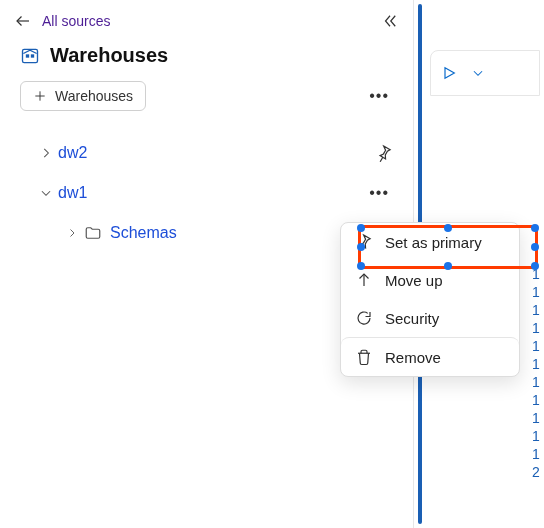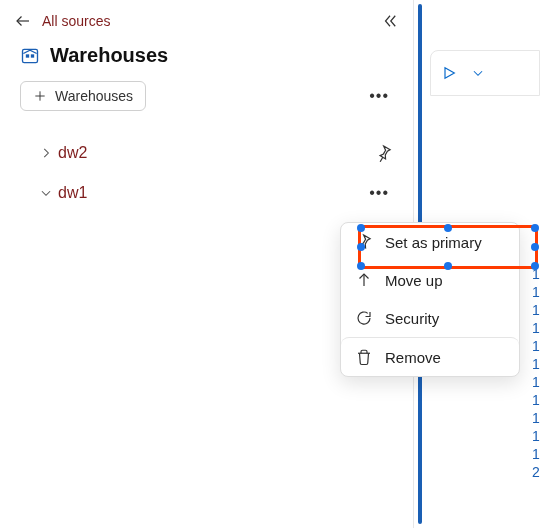--- a/index.html
+++ b/index.html
@@ -1,36 +1,36 @@
 <!DOCTYPE html>
 <html><head>
 <meta charset="utf-8">
 <style>
   * { box-sizing: border-box; margin: 0; padding: 0; font-family: "Segoe UI", -apple-system, sans-serif; }
   body { width: 544px; height: 528px; background: #fff; position: relative; overflow: hidden; }
 
   .sidebar { width: 414px; height: 100%; border-right: 1px solid #e6e6e6; padding: 12px 0 0 0; position: relative; }
 
   .back-row { display: flex; align-items: center; padding: 0 14px 12px 14px; justify-content: space-between; }
-  .back-left { display: flex; align-items: center; gap: 10px; color: #7f1d1d; font-size: 14px; cursor: pointer; }
+  .back-left { display: flex; align-items: center; gap: 10px; color: #4c1d95; font-size: 14px; cursor: pointer; }
   .collapse-btn { cursor: pointer; }
 
   .title-row { display: flex; align-items: center; gap: 10px; padding: 2px 20px 14px 20px; }
   .wh-icon { width: 20px; height: 20px; display:flex; align-items:center; justify-content:center; }
   .title { font-size: 20px; font-weight: 600; color: #111; }
 
   .toolbar-row { display: flex; align-items: center; justify-content: space-between; padding: 0 20px 8px 20px; }
   .add-btn { display:flex; align-items:center; gap:8px; border: 1px solid #d0d0d0; border-radius: 6px; padding: 6px 12px; font-size: 14px; background:#fff; cursor:pointer; color:#333; }
   .ellipsis { font-size: 16px; color:#333; cursor:pointer; padding:4px; letter-spacing:1px; }
 
   .tree { padding: 14px 12px 0 12px; }
   .tree-row { display: flex; align-items: center; height: 40px; position: relative; }
   .caret { width: 24px; display:flex; justify-content:center; color:#555; }
   .folder-icon { margin-right:8px; color:#555; }
-  .tree-label { font-size: 16px; color:#7f1d1d; }
+  .tree-label { font-size: 16px; color:#1d4ed8; }
   .row-actions { position:absolute; right:8px; top:50%; transform:translateY(-50%); color:#333; cursor:pointer; }
   .indent-1 { padding-left: 22px; }
   .indent-2 { padding-left: 48px; }
   .blue-bar { position:absolute; left:418px; top:4px; width:4px; height:520px; background:#1a5fb4; border-radius:2px; }
   .run-panel { position:absolute; left:430px; top:50px; width:110px; height:46px; background:#fff; border:1px solid #e6e6e6; border-top-left-radius:8px; display:flex; align-items:center; gap:14px; padding-left:10px; }
   .run-icon { color:#0b6bcb; }
   .run-caret { color:#0b6bcb; }
 
   .numbers { position:absolute; left:532px; top:266px; display:flex; flex-direction:column; gap:2px; font-size:14px; color:#1a5fb4; }
 
@@ -109,20 +109,33 @@
     <div class="tree-row indent-1">
       <span class="caret">
         <svg width="14" height="14" viewBox="0 0 24 24" fill="none" stroke="#555" stroke-width="1.8">
             <polyline points="5 9 12 16 19 9"></polyline>
           </svg>
       </span>
       <span class="tree-label">dw1</span>
       <span class="row-actions ellipsis">•••</span>
     </div>
 
+    <div class="tree-row indent-2">
+      <span class="caret">
+        <svg width="12" height="12" viewBox="0 0 24 24" fill="none" stroke="#555" stroke-width="1.8">
+            <polyline points="9 5 16 12 9 19"></polyline>
+          </svg>
+      </span>
+      <span class="folder-icon">
+        <svg width="18" height="18" viewBox="0 0 24 24" fill="none" stroke="#555" stroke-width="1.6">
+            <path d="M3 7a2 2 0 0 1 2-2h4l2 2h8a2 2 0 0 1 2 2v8a2 2 0 0 1-2 2H5a2 2 0 0 1-2-2z"></path>
+          </svg>
+      </span>
+      <span class="tree-label">Schemas</span>
+    </div>
 
 
   </div>
 </div>
 
 <div class="blue-bar"></div>
 
 <div class="run-panel">
   <span class="run-icon">
     <svg width="16" height="16" viewBox="0 0 24 24" fill="none" stroke="#0b6bcb" stroke-width="1.8">

